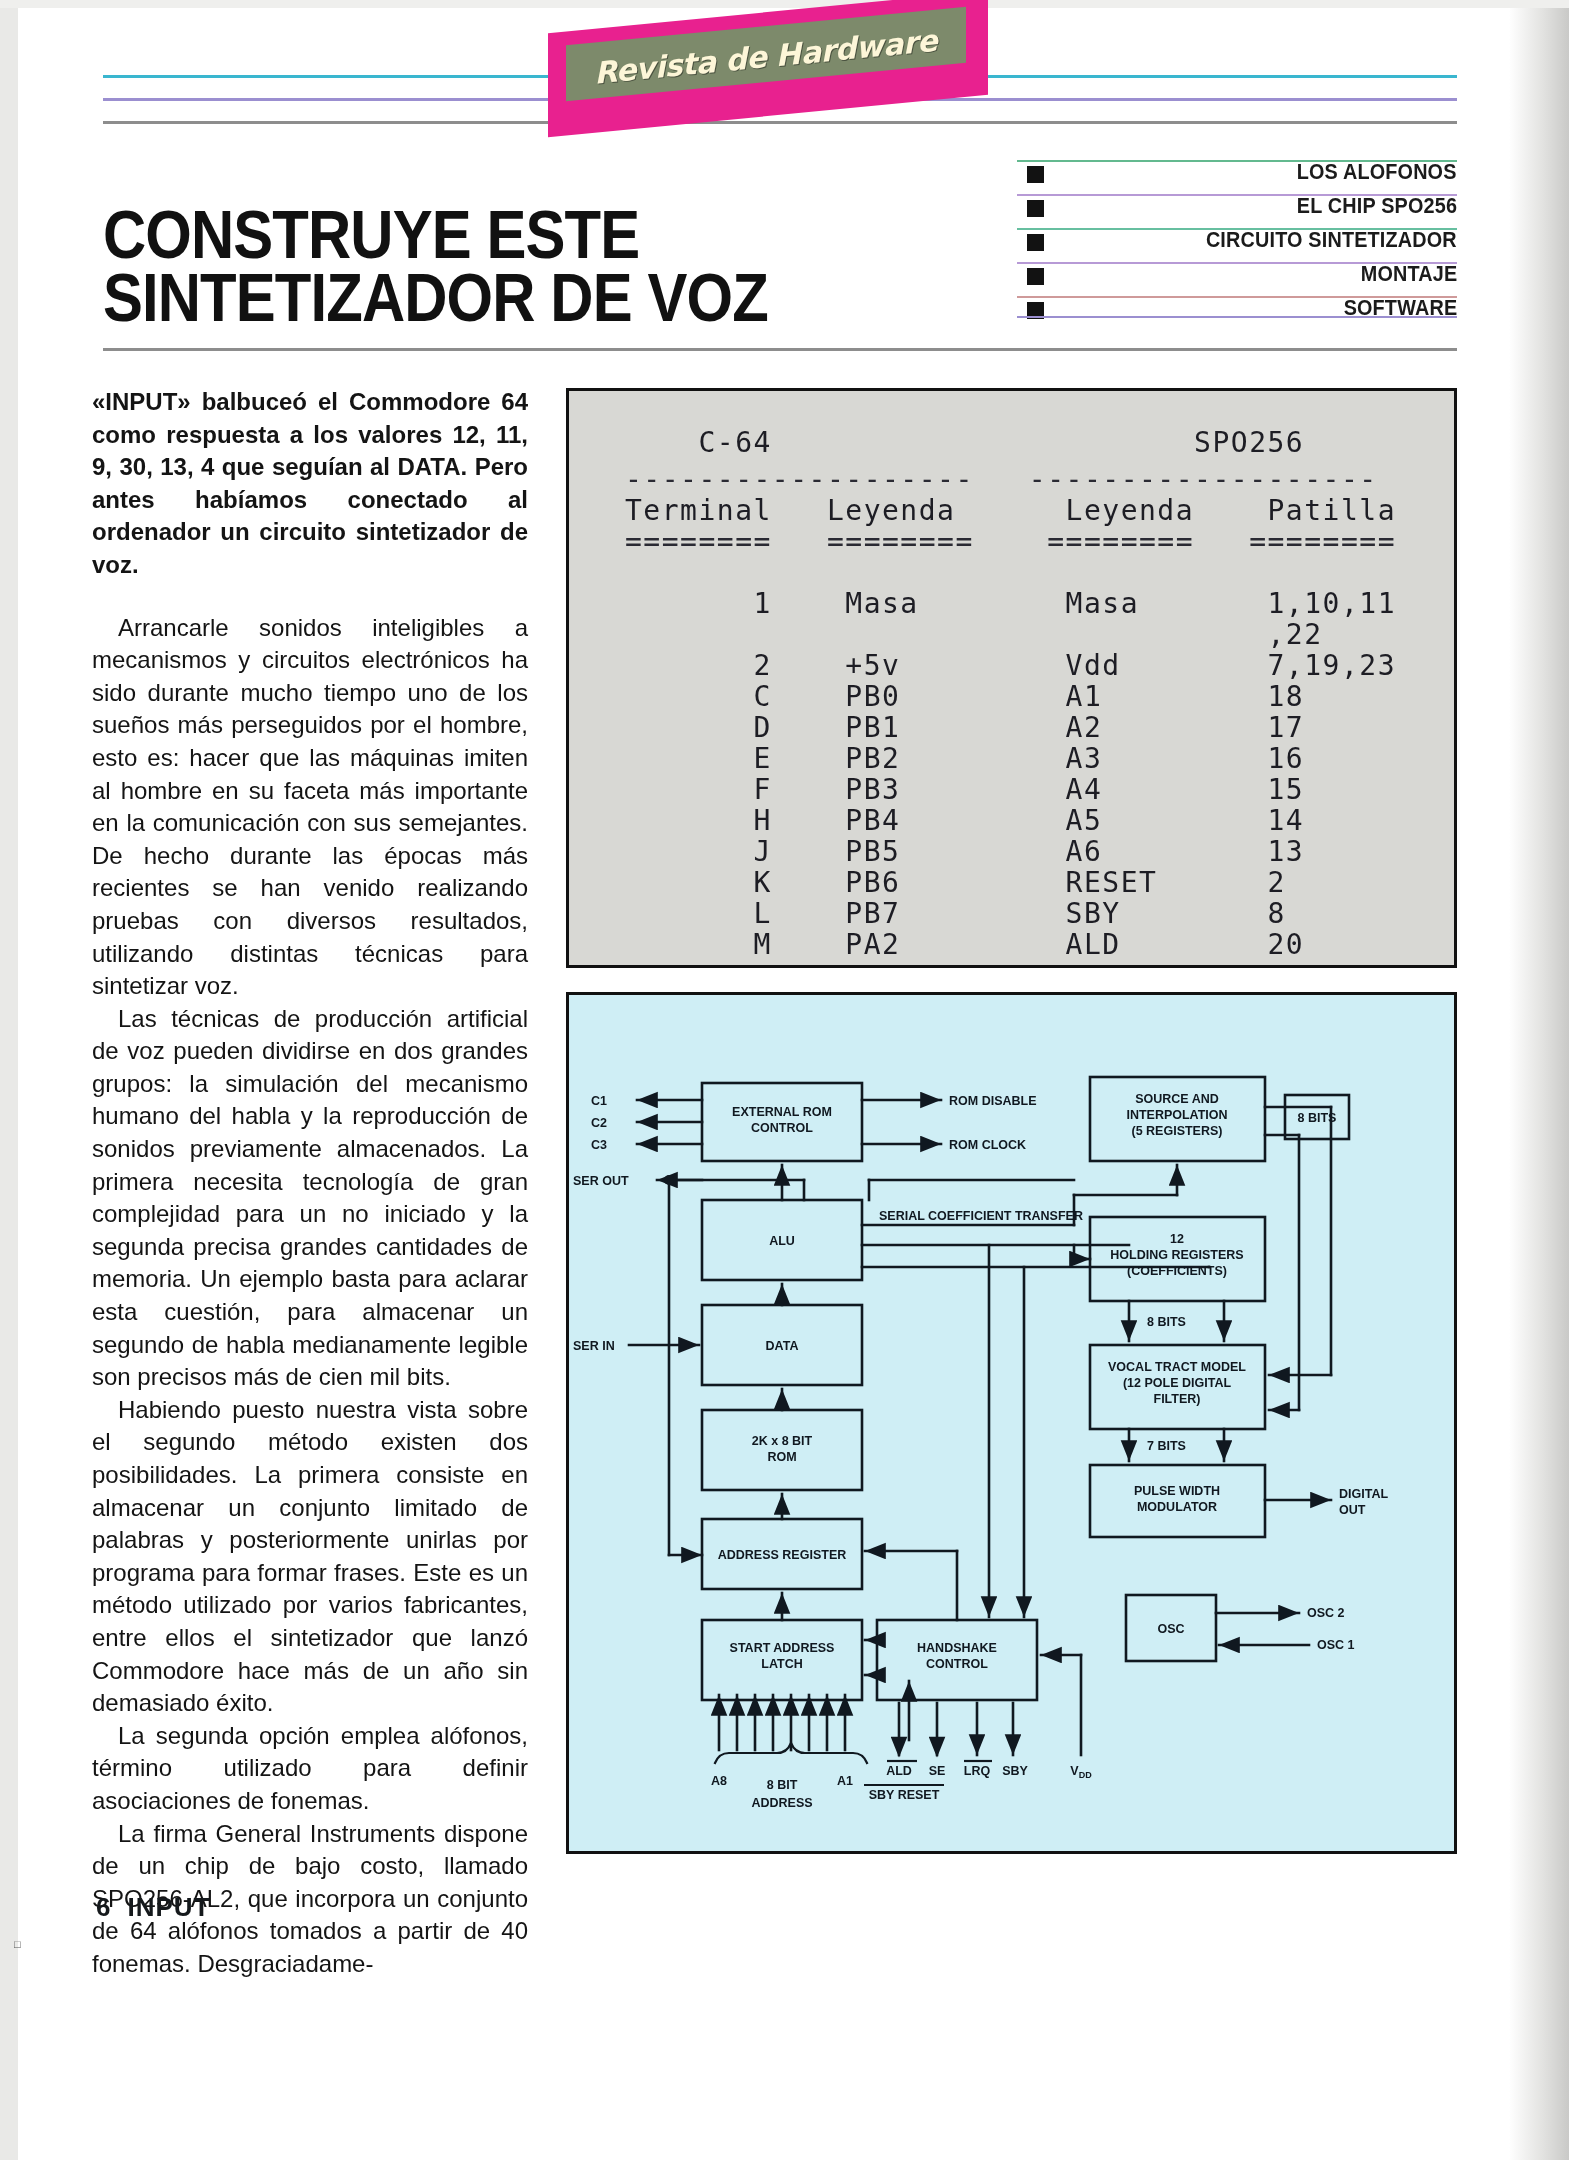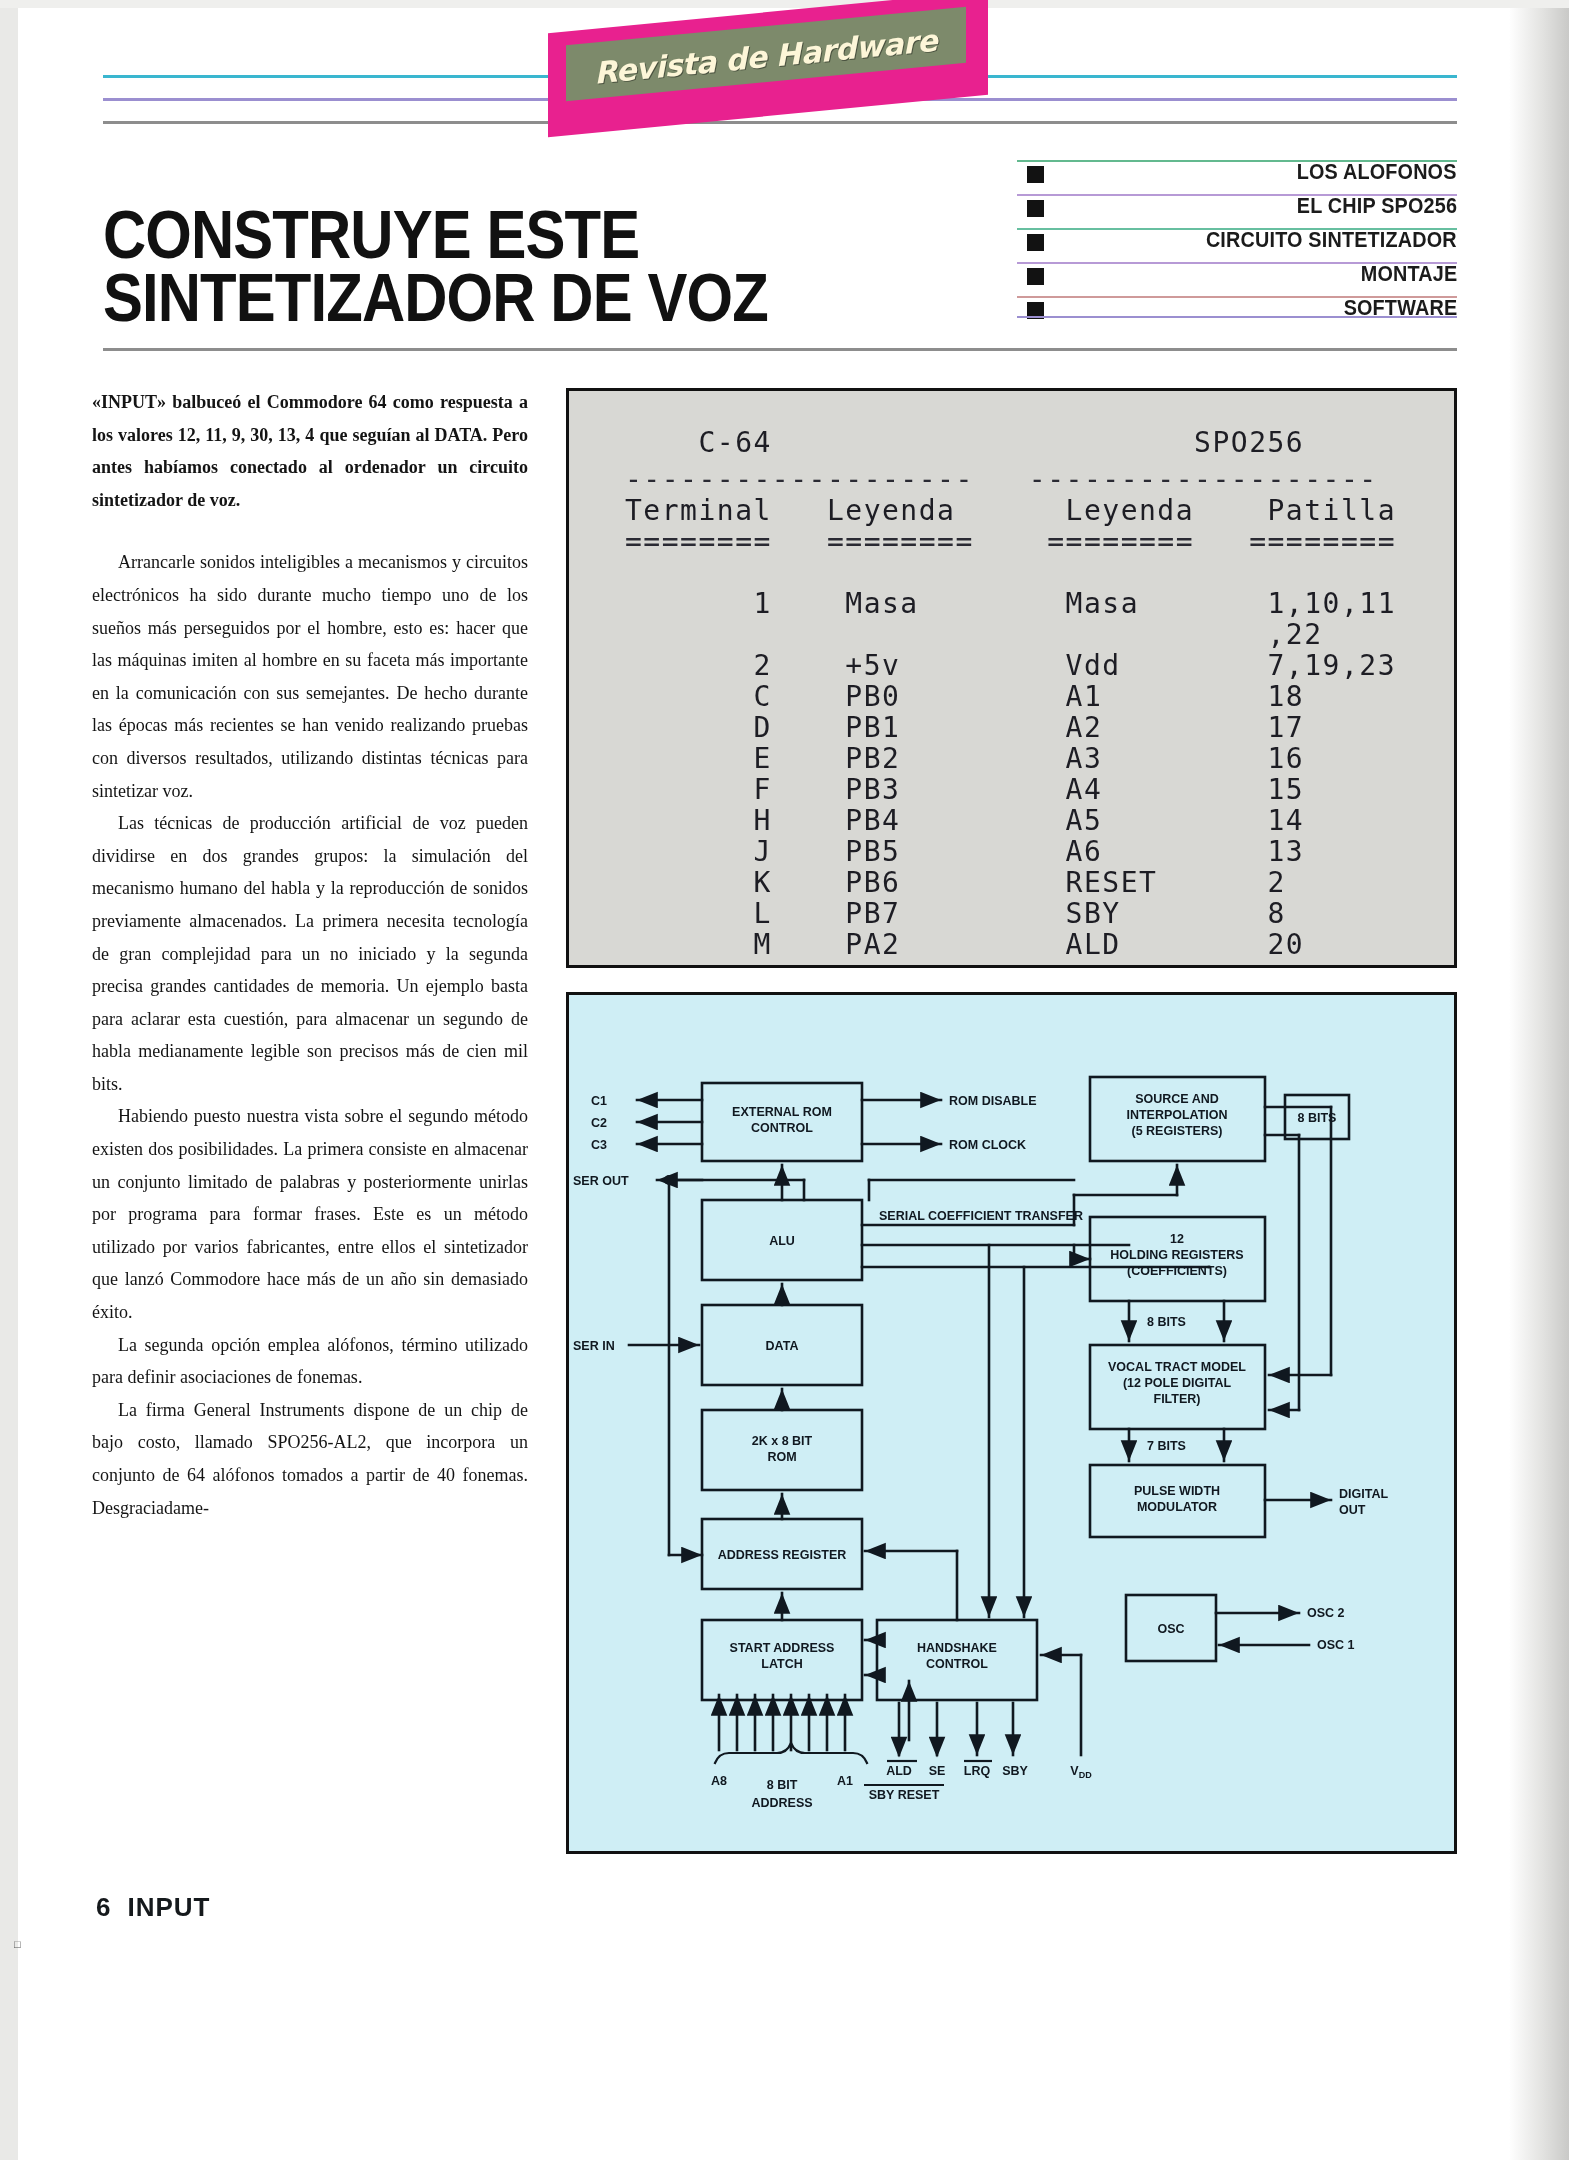--- a/index.html
+++ b/index.html
@@ -70,22 +70,22 @@
     white-space:nowrap;letter-spacing:0.2px;
   }
   #toc-bottom-rule{position:absolute;left:1017px;top:316px;width:440px;height:2px;background:#9b8fd0;}
 
   
   #header-divider{position:absolute;left:103px;top:348px;width:1354px;height:3px;background:#8d8d8d;}
 
   
   #bodycol{
     position:absolute;left:92px;top:386px;width:436px;
-    font-family:Liberation Serif, serif;
-    font-size:18px;line-height:32.6px;
+    font-family:Liberation Sans, sans-serif;
+    font-size:24px;line-height:32.6px;
     color:#141414;
     text-align:justify;
     -webkit-hyphens:none;hyphens:none;
   }
   #bodycol p{margin:0;}
   #bodycol p.lead{font-weight:bold;margin-bottom:30px;}
   #bodycol p.para{text-indent:26px;}
 
   
   #footer{

